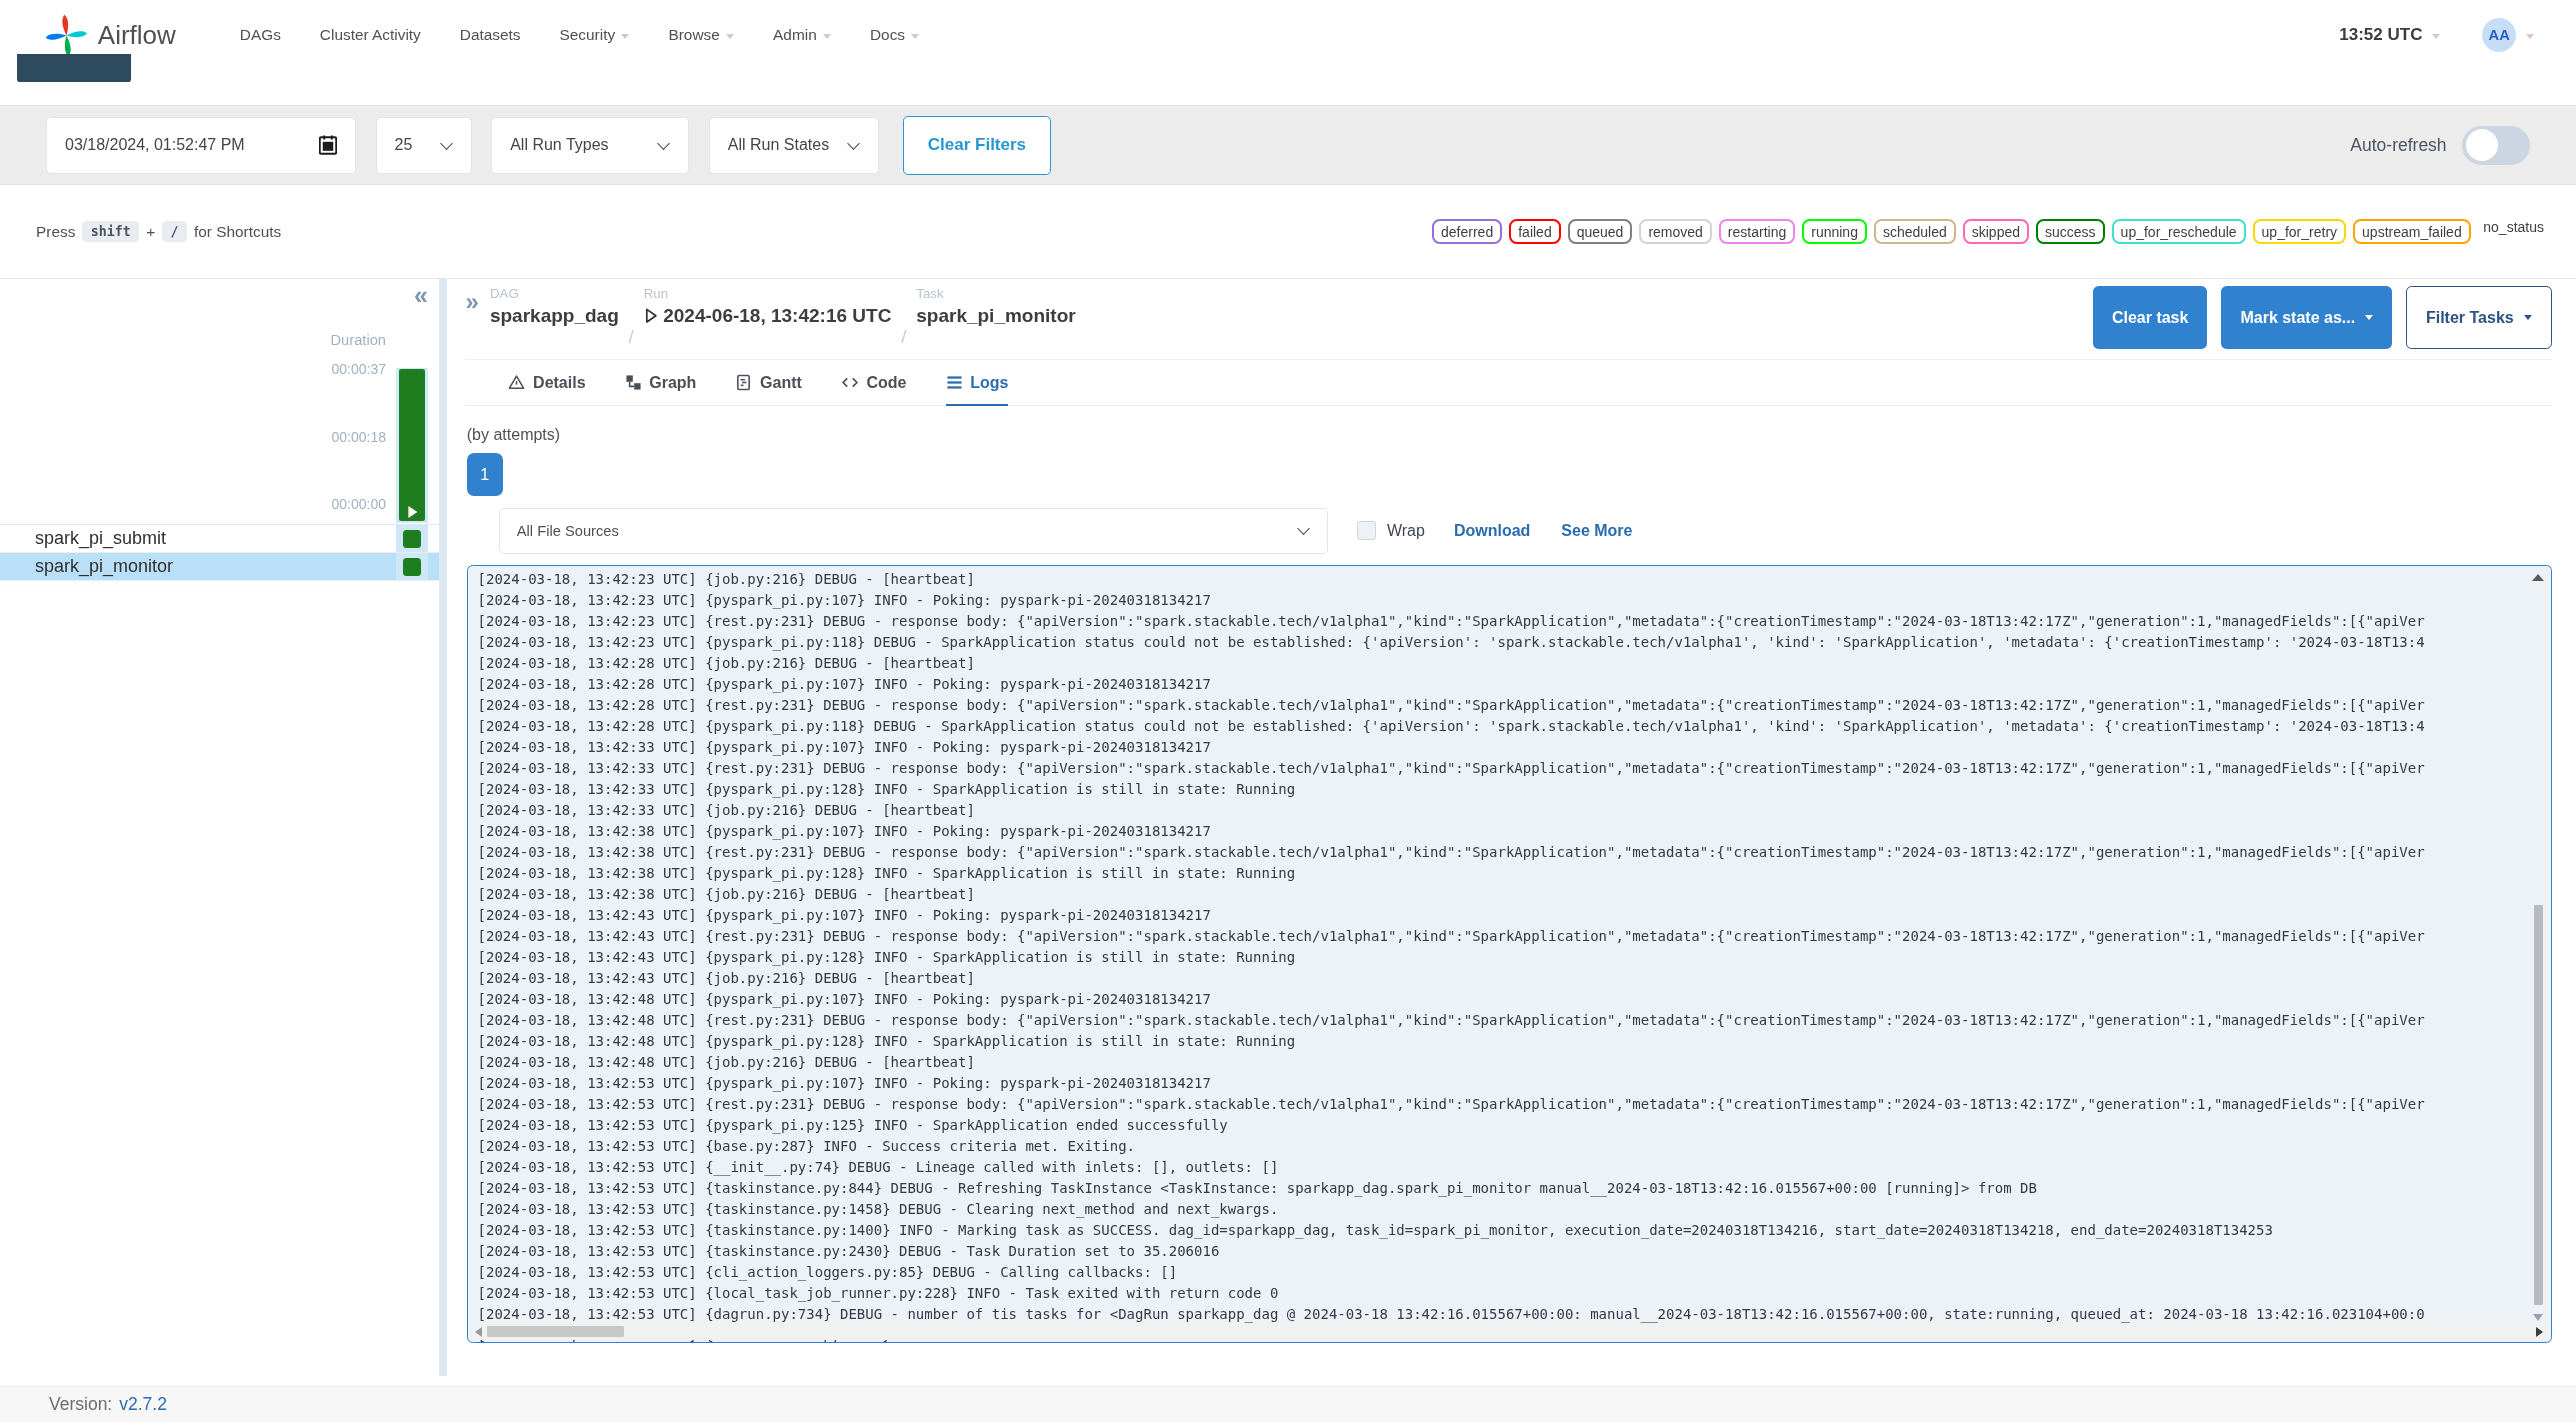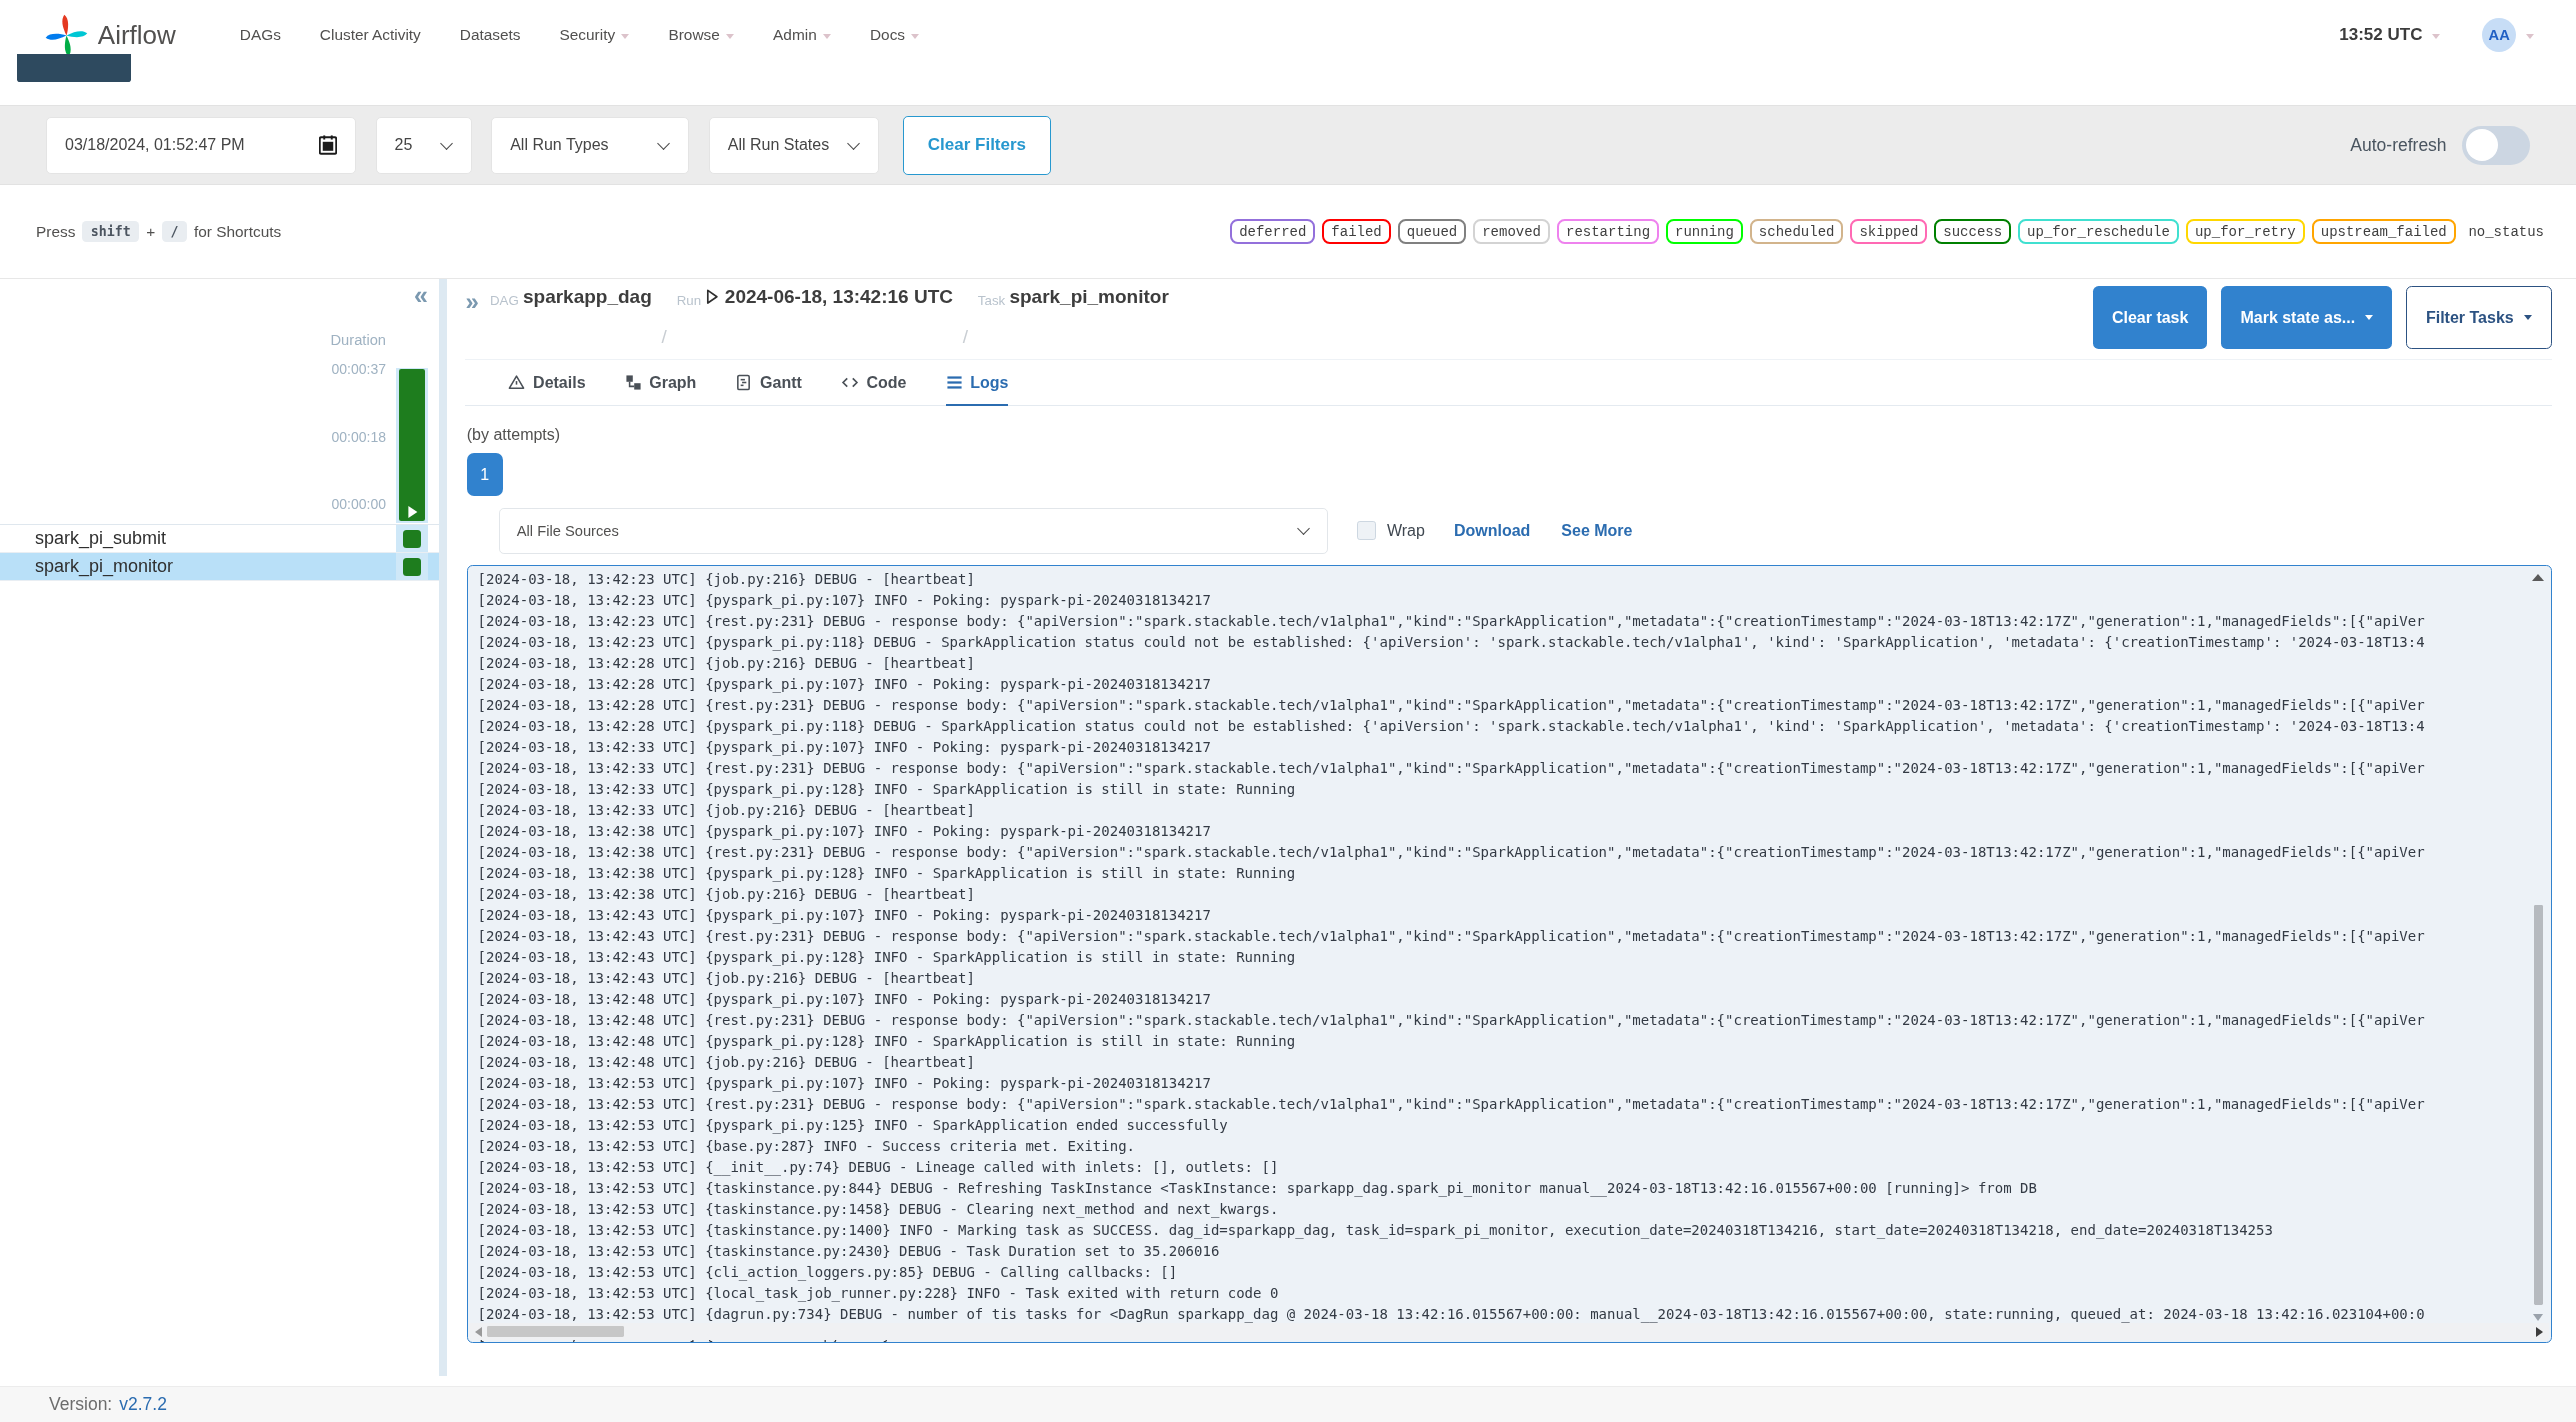--- a/index.html
+++ b/index.html
@@ -29,21 +29,21 @@
   .chev { width:9px; height:9px; border-left:1.7px solid #4a4a4a; border-bottom:1.7px solid #4a4a4a; transform:rotate(-45deg) translateY(-2.8px); }
   .clear-filters { height:59px; border:1.4px solid #2798cf; border-radius:4.9px; background:#fff; color:#2798cf; font-size:17px; font-weight:700; padding:0 24px; display:flex; align-items:center; cursor:pointer; }
   .auto-refresh { margin-left:auto; display:flex; align-items:center; gap:15.4px; font-size:17.5px; color:#4a5560; }
   .toggle { width:68px; height:39px; border-radius:19.6px; background:#ccd6e2; position:relative; cursor:pointer; }
   .toggle .knob { position:absolute; left:3.5px; top:3.5px; width:32px; height:32px; border-radius:50%; background:#fff; }
 
   
   .subbar { height:93px; display:flex; align-items:center; justify-content:space-between; padding:0 32px 0 36px; }
   .shortcuts { font-size:15.4px; color:#51504f; display:flex; align-items:center; gap:7px; }
   kbd { font-family:"DejaVu Sans Mono", monospace; font-size:13.3px; background:#e9edf1; border-radius:4.2px; padding:2.8px 8.4px; color:#4c5560; font-weight:700; }
-  .legend { display:flex; align-items:center; gap:7px;font-family:Liberation Mono, monospace; }
+  .legend { display:flex; align-items:flex-start; gap:7px; }
   .pill { border:2.1px solid #888; border-radius:7.7px; padding:2.8px 7px; font-size:14px; color:#3f3f3f; background:#fff; white-space:nowrap; }
   .no-status { font-size:14px; color:#3f3f3f; margin-left:5.6px; }
 
   
   .main { display:flex; border-top:0.7px solid #e7e7e7; height:1098px; position:relative; }
   .sidebar { width:439px; position:relative; flex:none; }
   .collapse-btn { position:absolute; top:4.2px; right:11.2px; font-size:25px; font-weight:700; color:#7b99b0; cursor:pointer; line-height:1; }
   .dur-label { position:absolute; top:53px; right:53px; font-size:14.7px; color:#9fb2c2; }
   .tick { position:absolute; right:53px; font-size:14px; color:#9fb2c2; }
   .runcol { position:absolute; right:11.2px; width:32px; background:#cfe8f8; cursor:pointer; }
@@ -53,21 +53,21 @@
   .tasks { position:absolute; top:246px; left:0; right:0;text-align:right; }
   .task-row { height:28px; display:flex; align-items:center; padding-left:35px; font-size:18px; color:#2f2f2f; border-bottom:0.7px solid #e9eef3; position:relative; cursor:pointer; background:#fff; }
   .task-row.selected { background:#b9e0f8; }
   .task-cell { position:absolute; right:11.2px; top:0; bottom:0; width:32px; background:#cfe8f8; display:flex; align-items:center; justify-content:center; }
   .sq { width:18px; height:18px; border-radius:3.5px; background:#1e7d1e; }
   .divider { width:8.4px; background:#dde9f2; flex:none; }
 
   .panel { flex:1; padding:7px 24.5px 0 18px; position:relative; }
   .crumb-row { display:flex; align-items:flex-start; }
   .expand-btn { font-size:24px; font-weight:700; color:#7b99b0; margin:4.2px 11.2px 0 0; cursor:pointer; line-height:1; }
-  .crumb-group { display:flex; flex-direction:row; gap:4.2px;align-items:flex-end; }
+  .crumb-group { display:flex; flex-direction:column; gap:4.2px; }
   .crumb-label { font-size:13.3px; color:#b9c3cd; }
   .crumb-value { font-size:19px; font-weight:700; color:#3d3d3d; display:flex; align-items:center; gap:5.6px; }
   .crumb-sep { font-size:19px; color:#c9ced3; align-self:flex-end; margin:0 9.8px 1.4px; }
   .actions { margin-left:auto; display:flex; gap:14px; }
   .btn { height:63px; border-radius:5.6px; font-size:16px; font-weight:700; display:flex; align-items:center; padding:0 19px; cursor:pointer; border:none; }
   .btn-primary { background:#3182ce; color:#fff; }
   .btn-outline { background:#fff; border:1.4px solid #2c5282; color:#2c5282; }
   .caret-down { width:0; height:0; border-left:4.9px solid transparent; border-right:4.9px solid transparent; border-top:5.6px solid currentColor; margin-left:9.8px; }
   .crumb-underline { border-bottom:1.4px solid #eef2f6; margin-top:9.8px; }
 

